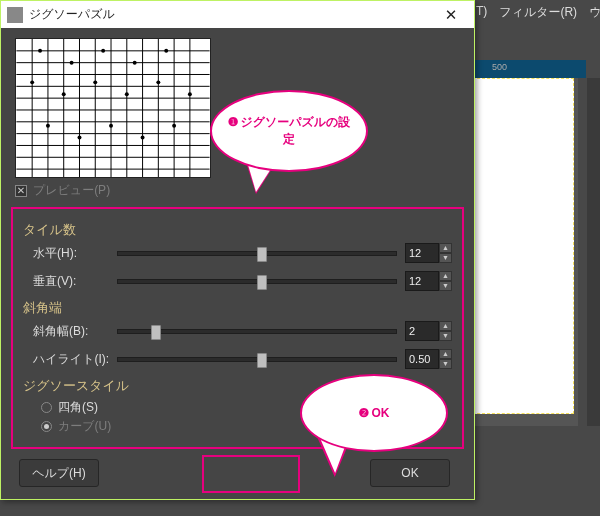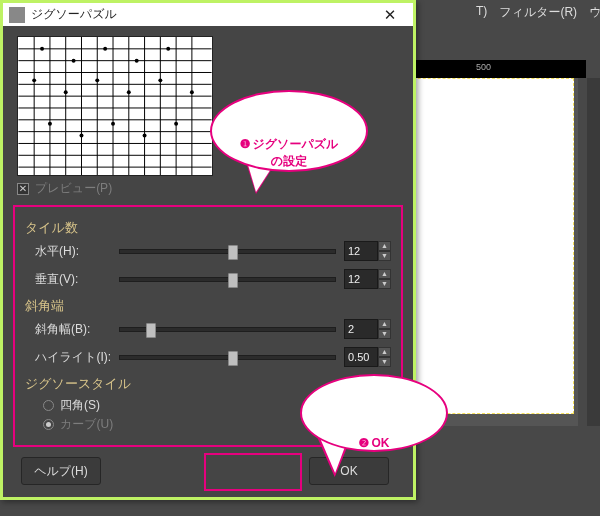--- a/index.html
+++ b/index.html
@@ -1,29 +1,29 @@
 <!DOCTYPE html>
 <html><head>
 <meta charset="utf-8">
 <style>
   * { box-sizing: border-box; margin: 0; padding: 0; font-family: "Meiryo", "MS Gothic", sans-serif; }
   body { width: 600px; height: 516px; background: #484848; overflow: hidden; position: relative; }
 
   .menubar { position: absolute; top: 0; left: 0; right: 0; height: 24px; background: #484848; padding: 2px 0 0 470px; display: flex; gap: 0; font-size: 12px; color: #ddd; white-space: nowrap; }
   .menubar span { padding: 2px 6px; }
 
-  .ruler-h { position: absolute; top: 60px; left: 382px; right: 14px; height: 18px; background: #000000; color: #aaa; font-size: 9px; display: flex; align-items: flex-end; }
+  .ruler-h { position: absolute; top: 60px; left: 398px; right: 14px; height: 18px; background: #0c4a6e; color: #aaa; font-size: 9px; display: flex; align-items: flex-end; }
   .ruler-h .tick { position: absolute; top: 2px; font-size: 9px; }
 
   .canvas-area { position: absolute; top: 78px; left: 398px; width: 180px; height: 348px; background: #555; }
   .canvas-page { position: absolute; top: 0; left: 0; width: 176px; height: 336px; background: #fff; border: 1px dashed #f5e05a; }
 
   .vscroll { position: absolute; top: 78px; right: 0; width: 13px; height: 348px; background: #3a3a3a; }
 
-  .dialog { position: absolute; top: 0; left: 0; width: 416px; height: 500px; background: #454545; border: 3px solid #bef264; box-shadow: 2px 2px 6px rgba(0,0,0,.4); display: flex; flex-direction: column; }
+  .dialog { position: absolute; top: 0; left: 0; width: 475px; height: 500px; background: #454545; border: 1px solid #bef264; box-shadow: 2px 2px 6px rgba(0,0,0,.4); display: flex; flex-direction: column; }
   .titlebar { height: 28px; background: #fff; display: flex; align-items: center; padding: 0 6px; font-size: 12px; color: #222; }
   .titlebar .ticon { width: 16px; height: 16px; margin-right: 6px; background: #888; display: inline-block; }
   .titlebar .spacer { flex: 1; }
   .titlebar .close { width: 34px; text-align: center; font-size: 15px; color: #222; }
 
   .preview-wrap { padding: 10px 14px 4px; }
   .preview { width: 196px; height: 140px; background: #fff; border: 1px solid #222; position: relative; overflow: hidden; }
   .preview svg { width: 100%; height: 100%; }
   .pv-row { display: flex; align-items: center; gap: 6px; margin-top: 4px; font-size: 12px; color: #7d7d7d; }
   .pv-row .chk { width: 12px; height: 12px; border: 1px solid #888; background: #333; display: inline-flex; align-items: center; justify-content: center; color: #ccc; font-size: 10px; line-height: 10px; }
@@ -43,21 +43,21 @@
   .radio-row.dim { color: #7d7d7d; }
   .radio { width: 11px; height: 11px; border-radius: 50%; border: 1px solid #888; display: inline-flex; align-items: center; justify-content: center; }
   .radio .dot { width: 5px; height: 5px; border-radius: 50%; background: #ccc; }
 
   .btn-row { display: flex; align-items: center; padding: 10px 24px 12px 18px; gap: 10px; }
   .btn { height: 28px; background: #3b3b3b; border: 1px solid #262626; color: #ddd; font-size: 12px; display: inline-flex; align-items: center; justify-content: center; border-radius: 3px; }
   .btn.help { width: 80px; }
   .btn.ok { width: 80px; margin-left: auto; }
   .ok-highlight { position: absolute; left: 201px; bottom: 6px; width: 98px; height: 38px; border: 2px solid #e6007e; pointer-events: none; }
 
-  .bubble { position: absolute; background: #fff; border: 2px solid #e6007e; border-radius: 50%; display: flex; align-items: flex-end; justify-content: center; color: #e6007e; font-size: 12px; font-weight: bold; text-align: center; padding: 0 24px; }
+  .bubble { position: absolute; background: #fff; border: 2px solid #e6007e; border-radius: 50%; display: flex; align-items: center; justify-content: center; color: #e6007e; font-size: 12px; font-weight: bold; text-align: center; padding: 0 12px; }
   .bubble.b1 { top: 90px; left: 210px; width: 158px; height: 82px; }
   .bubble.b2 { top: 374px; left: 300px; width: 148px; height: 78px; }
   .tail { position: absolute; width: 0; height: 0; }
   .tail.t1 { top: 158px; left: 246px; border-left: 10px solid transparent; border-right: 22px solid transparent; border-top: 34px solid #fff; filter: drop-shadow(0 0 0 #e6007e); }
   .tail.t1o { top: 156px; left: 244px; border-left: 12px solid transparent; border-right: 24px solid transparent; border-top: 38px solid #e6007e; }
   .tail.t2o { top: 440px; left: 314px; border-left: 24px solid transparent; border-right: 8px solid transparent; border-top: 36px solid #e6007e; transform: rotate(10deg); }
   .tail.t2 { top: 440px; left: 317px; border-left: 21px solid transparent; border-right: 6px solid transparent; border-top: 32px solid #fff; transform: rotate(10deg); }
 
   .circled { display: inline-block; font-weight: bold; margin-right: 2px; }
 </style>

